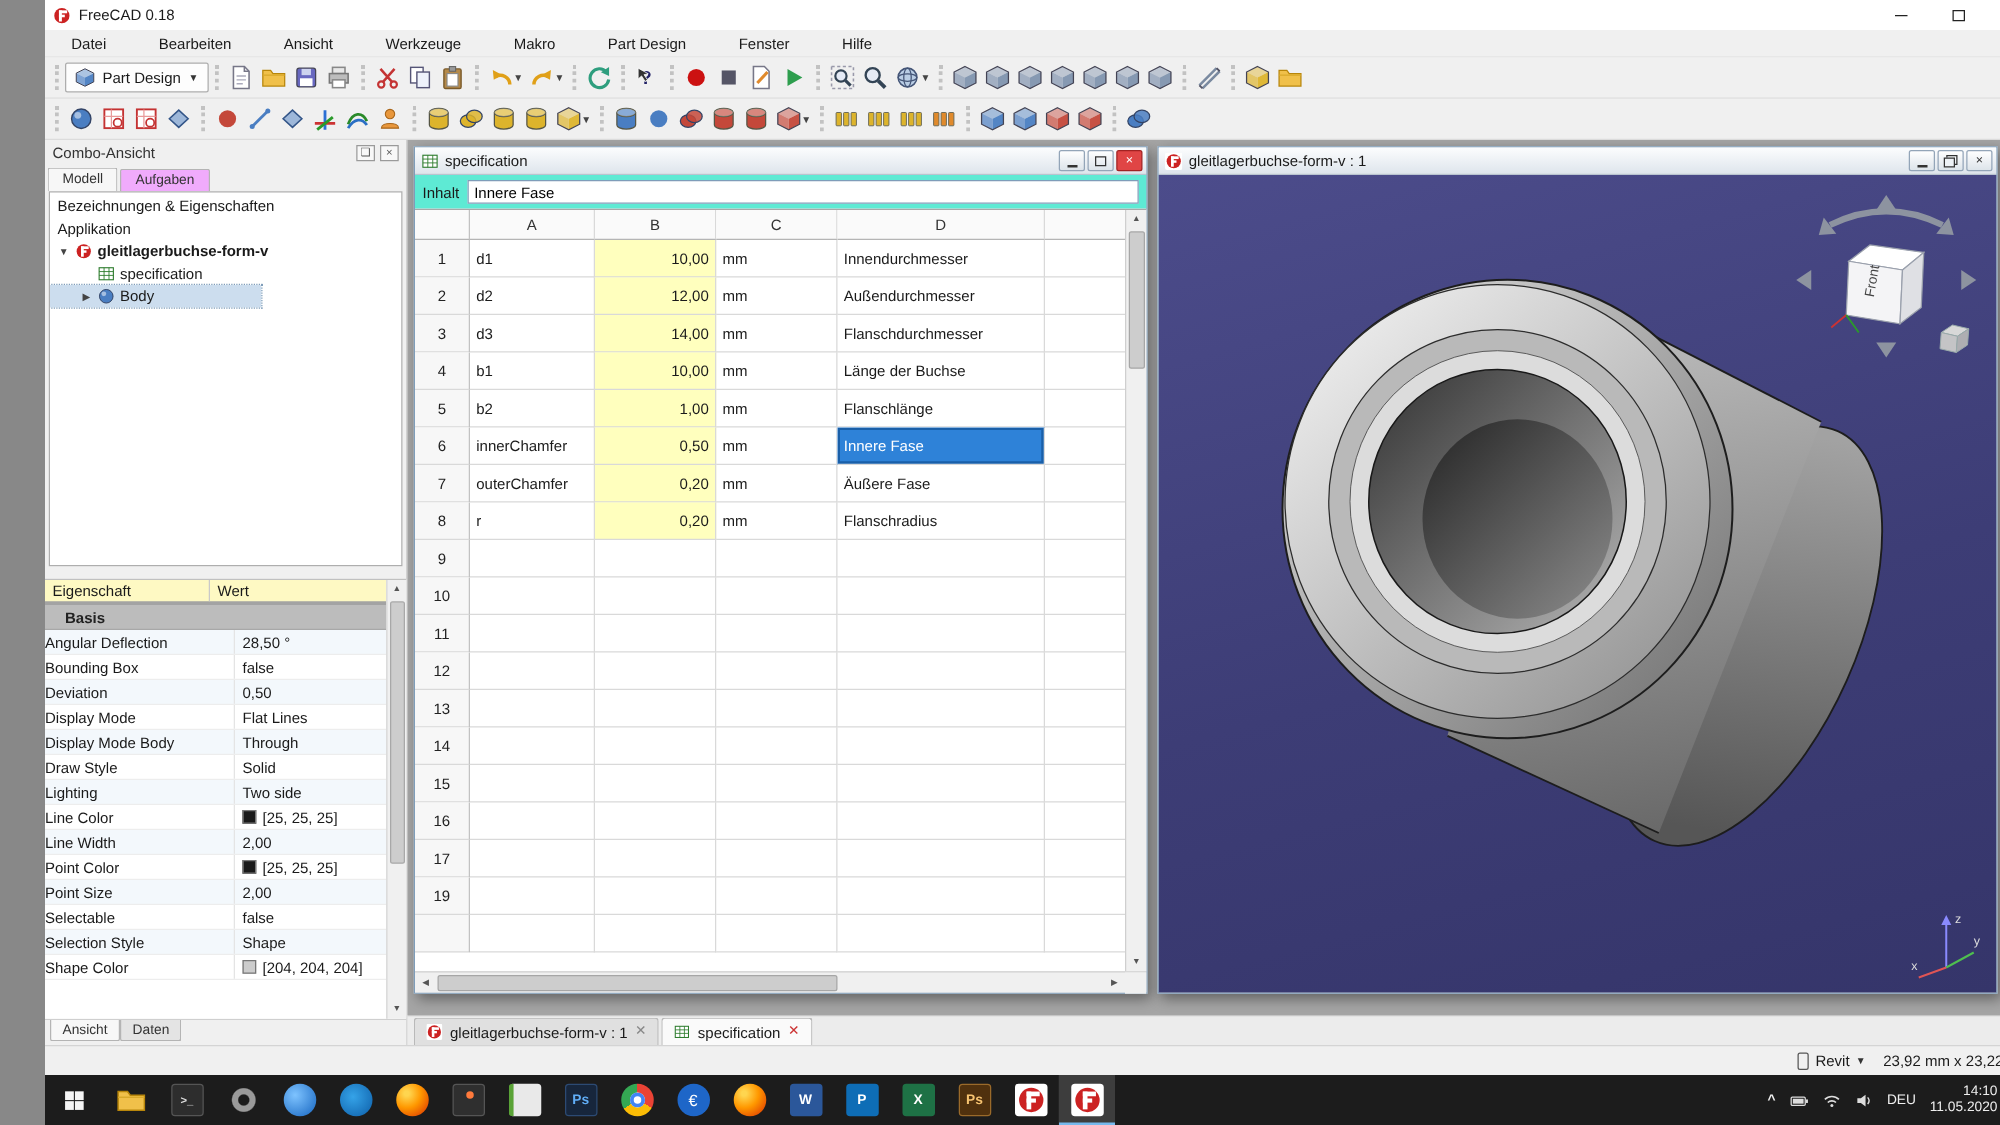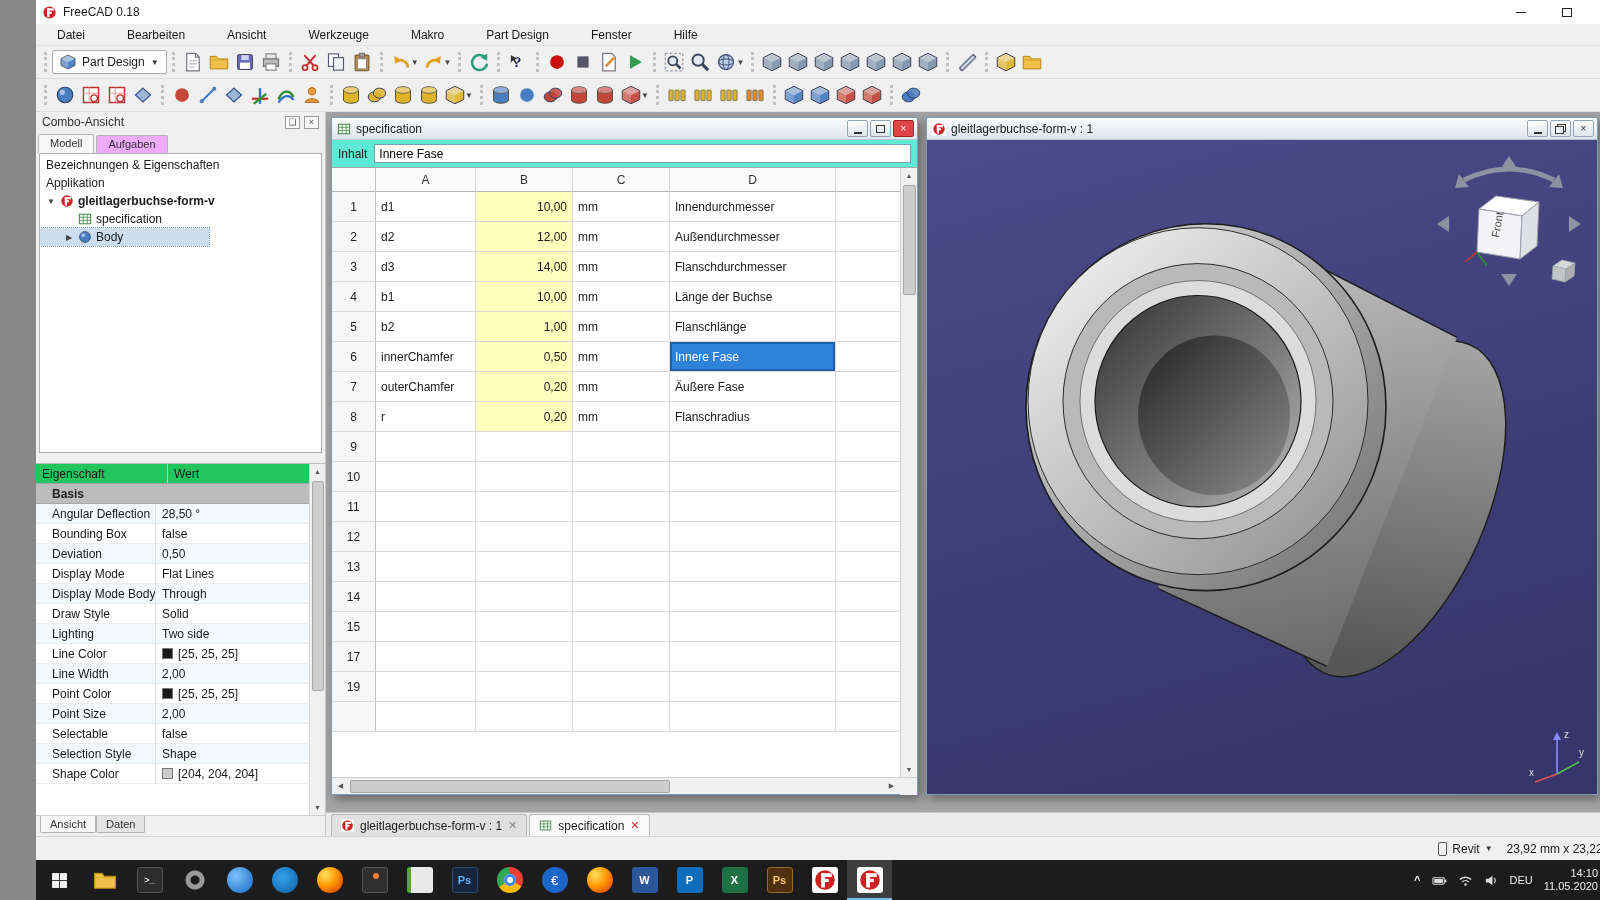--- a/index.html
+++ b/index.html
@@ -47,28 +47,28 @@
   .tree-hdr{padding:4px 6px 2px;}
   .trow{height:18px;display:flex;align-items:center;gap:4px;padding-left:6px;white-space:nowrap;}
   .trow .texp{width:10px;font-size:8px;color:#444;text-align:center;}
   .trow svg{width:14px;height:14px;flex:none;}
   .trow.root{font-weight:bold;}
   .trow.child{padding-left:38px;}
   .trow.child2{padding-left:24px;}
   .trow.selected{background:#ccddee;outline:1px dotted #7f9db9;width:60%;}
 
   .prop-area{flex:1;margin-top:10px;border-top:1px solid #c0c0c0;background:#fff;position:relative;display:flex;flex-direction:column;min-height:0;padding-right:16px;font-size:12px;}
-  .pg-head{display:flex;height:20px;background:#22c55e;border-bottom:1px solid #a3a3a3;flex:none;}
+  .pg-head{display:flex;height:20px;background:#fef9c3;border-bottom:3px solid #a3a3a3;flex:none;}
   .pg-head .n{width:132px;padding-left:6px;border-right:1px solid #c9c9c9;display:flex;align-items:center;}
   .pg-head .v{flex:1;padding-left:6px;display:flex;align-items:center;}
   .pg-group{height:20px;background:#bcbcbc;font-weight:bold;display:flex;align-items:center;padding-left:16px;border-bottom:1px solid #a8a8a8;color:#222;flex:none;}
   .pg-rows{flex:1;overflow:hidden;}
   .pg-row{display:flex;height:20px;border-bottom:1px solid #ededed;background:#fff;}
   .pg-row:nth-child(odd){background:#f3f8fc;}
-  .pg-row .n{width:120px;padding-left:16px;border-right:1px solid #e4e4e4;display:flex;align-items:center;white-space:nowrap;overflow:hidden;}
+  .pg-row .n{width:152px;border-right:1px solid #e4e4e4;display:flex;align-items:center;white-space:nowrap;overflow:hidden;}
   .pg-row .v{flex:1;padding-left:6px;display:flex;align-items:center;gap:5px;white-space:nowrap;overflow:hidden;}
   .swatch{width:11px;height:11px;border:1px solid #777;display:inline-block;flex:none;}
   .pg-scroll{position:absolute;right:0;top:0;bottom:0;width:16px;background:#f0f0f0;border-left:1px solid #d5d5d5;display:flex;flex-direction:column;align-items:center;}
   .sb-arrow{font-size:7px;color:#555;height:15px;display:flex;align-items:center;}
   .pg-thumb{width:12px;flex:none;height:210px;background:#cdcdcd;border:1px solid #a8a8a8;border-radius:2px;margin-top:2px;}
   .combo-bottom{height:21px;display:flex;align-items:flex-start;padding-left:4px;background:#f0f0f0;border-top:1px solid #cfcfcf;flex:none;}
   .cbt{font-size:11px;padding:2px 9px;border:1px solid #b4b4b4;border-top:none;background:#e4e4e4;border-radius:0 0 2px 2px;color:#333;}
   .cbt.active{background:#f7f7f7;}
 
   
@@ -978,20 +978,28 @@
                 <div class="srow">
                     <div class="sc rh">14</div>
                     <div class="sc a"></div>
                     <div class="sc b"></div>
                     <div class="sc c"></div>
                     <div class="sc d"></div>
                     <div class="sc e"></div>
                   </div>
                 <div class="srow">
                     <div class="sc rh">15</div>
+                    <div class="sc a"></div>
+                    <div class="sc b"></div>
+                    <div class="sc c"></div>
+                    <div class="sc d"></div>
+                    <div class="sc e"></div>
+                  </div>
+                <div class="srow">
+                    <div class="sc rh">16</div>
                     <div class="sc a"></div>
                     <div class="sc b"></div>
                     <div class="sc c"></div>
                     <div class="sc d"></div>
                     <div class="sc e"></div>
                   </div>
                 <div class="srow">
                     <div class="sc rh">17</div>
                     <div class="sc a"></div>
                     <div class="sc b"></div>

